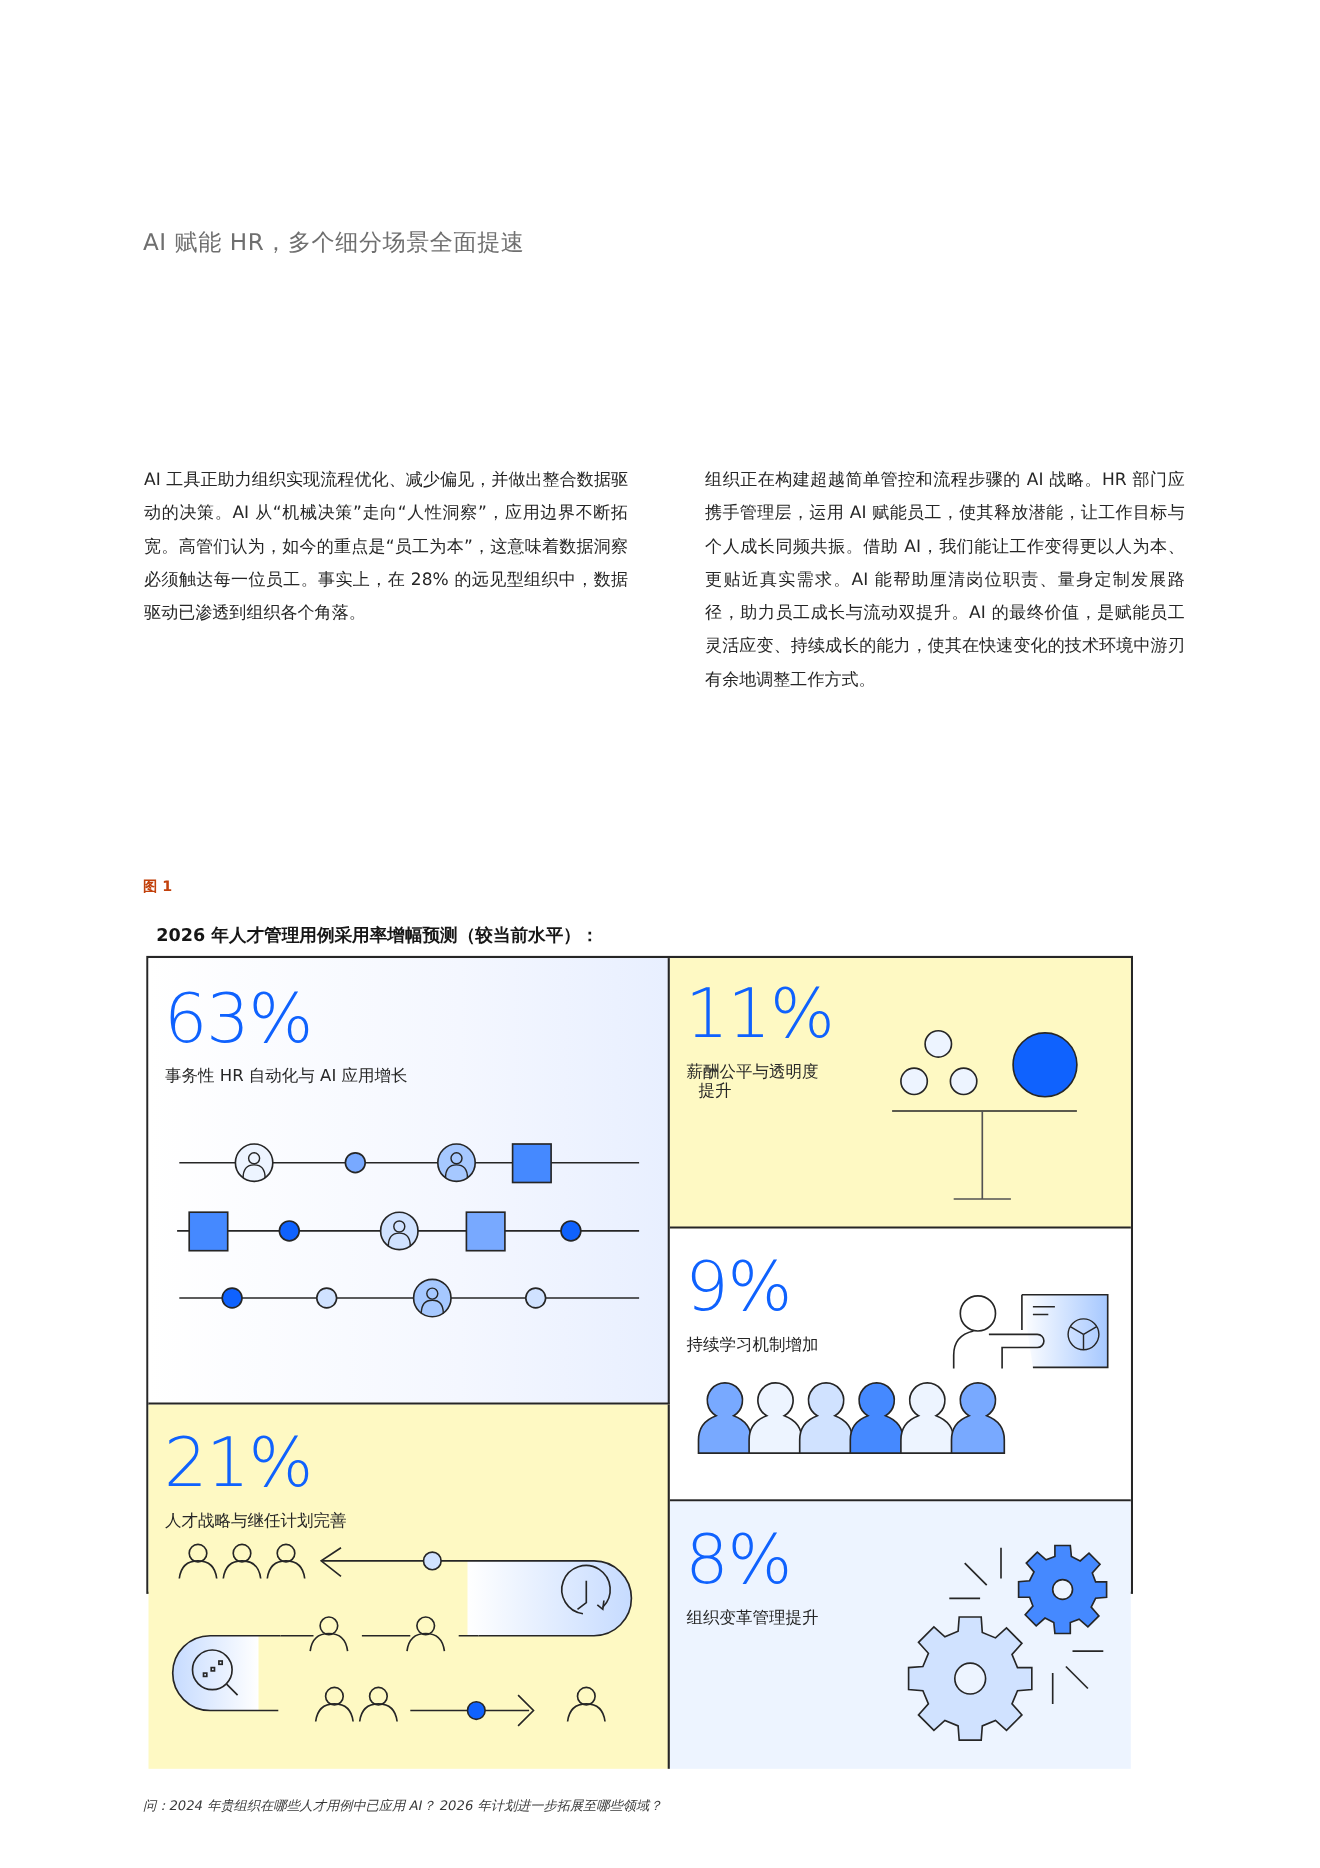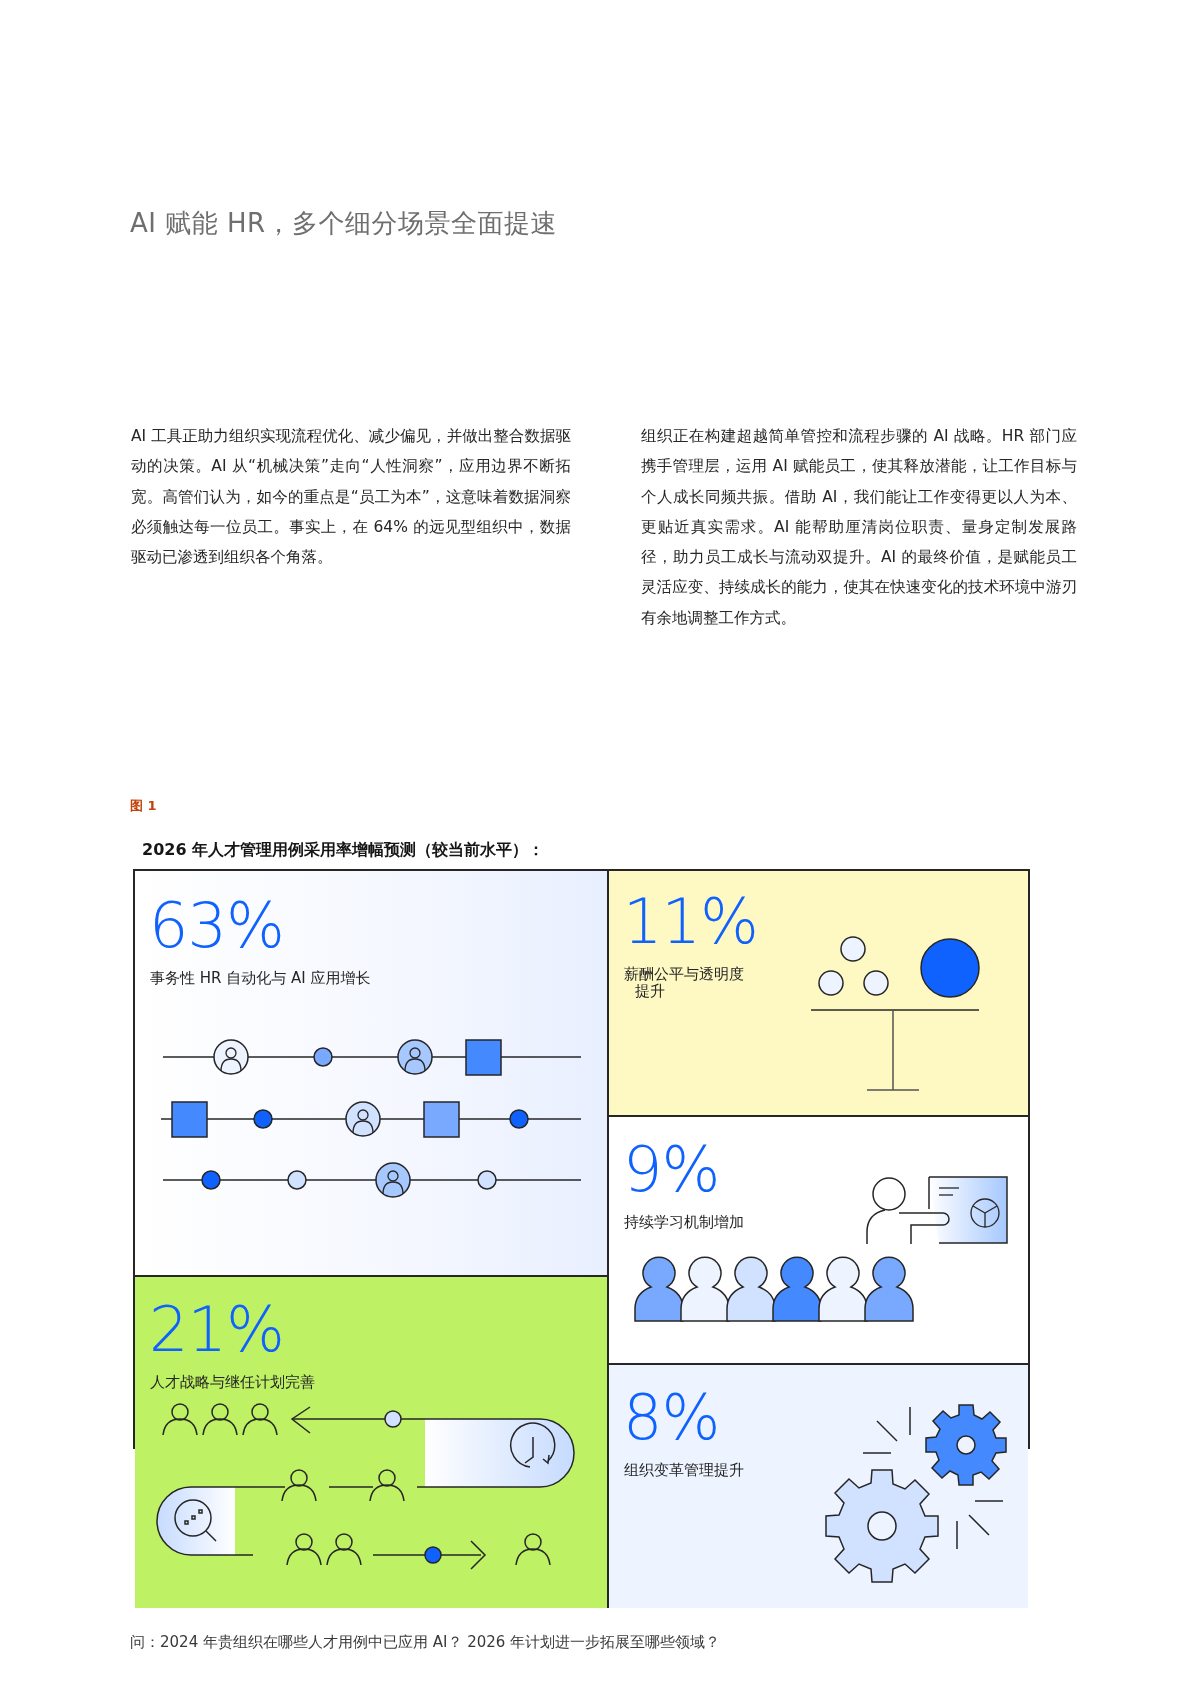--- a/index.html
+++ b/index.html
@@ -1,42 +1,42 @@
 <!DOCTYPE html>
 <html><head>
 <meta charset="utf-8">
 <style>
   html, body { margin:0; padding:0; background:#ffffff; }
   body { width:1200px; height:1698px; position:relative; overflow:hidden;
          font-family: "DejaVu Sans", "Liberation Sans", sans-serif; color:#161616; }
   .abs { position:absolute; }
-  .heading { left:130px; top:206px; font-size:26px; color:#6f6f6f; letter-spacing:0.5px; white-space:nowrap; }
+  .heading { left:130px; top:206px; font-size:21px; color:#6f6f6f; letter-spacing:0.5px; white-space:nowrap; }
   .body-col { font-size:15.5px; line-height:30.3px; color:#262626; text-align:justify; }
   .col-left { left:131px; top:421px; width:440px; }
   .col-right { left:641px; top:421px; width:436px; }
   .fig-label { left:130px; top:797px; font-size:13px; font-weight:bold; color:#c2410c; }
   .fig-title { left:130px; top:840px; font-size:16px; font-weight:bold; color:#161616; white-space:nowrap;margin-left:12px; }
   .chart-box { left:133px; top:869px; width:897px; height:580px; border:2px solid #262626; box-sizing:border-box; }
   .panel { position:absolute; box-sizing:border-box; overflow:hidden; }
   .p63 { left:0; top:0; width:474px; height:406px; background:linear-gradient(90deg,#ffffff 0%,#f4f7ff 60%,#e8efff 100%); border-right:2px solid #262626; border-bottom:2px solid #262626; }
-  .p21 { left:0; top:406px; width:474px; height:331px; background:#bef264; border-right:2px solid #262626; }
+  .p21 { left:0; top:406px; width:474px; height:331px; background:#fef9c3; border-right:2px solid #262626; }
   .p11 { left:474px; top:0; width:419px; height:246px; background:#fef9c3; border-bottom:2px solid #262626; }
   .p9  { left:474px; top:246px; width:419px; height:248px; background:#ffffff; border-bottom:2px solid #262626; }
   .p8  { left:474px; top:494px; width:419px; height:243px; background:#edf4ff; }
   .pct { position:absolute; font-size:62px; font-weight:200; color:#0f62fe; letter-spacing:-1px; line-height:1; font-family:"DejaVu Sans", sans-serif; }
   .pct-label { position:absolute; font-size:15px; color:#262626; line-height:18px; }
-  .footer-q { left:130px; top:1633px; font-size:15px; color:#393939; white-space:nowrap; }
+  .footer-q { left:130px; top:1633px; font-size:12px; font-style:italic; color:#393939; white-space:nowrap; }
   svg { position:absolute; overflow:visible; }
 </style>
 </head>
 <body>
 
 <div class="abs heading">AI 赋能 HR，多个细分场景全面提速</div>
 
-<div class="abs body-col col-left">AI 工具正助力组织实现流程优化、减少偏见，并做出整合数据驱动的决策。AI 从“机械决策”走向“人性洞察”，应用边界不断拓宽。高管们认为，如今的重点是“员工为本”，这意味着数据洞察必须触达每一位员工。事实上，在 64% 的远见型组织中，数据驱动已渗透到组织各个角落。</div>
+<div class="abs body-col col-left">AI 工具正助力组织实现流程优化、减少偏见，并做出整合数据驱动的决策。AI 从“机械决策”走向“人性洞察”，应用边界不断拓宽。高管们认为，如今的重点是“员工为本”，这意味着数据洞察必须触达每一位员工。事实上，在 28% 的远见型组织中，数据驱动已渗透到组织各个角落。</div>
 <div class="abs body-col col-right">组织正在构建超越简单管控和流程步骤的 AI 战略。HR 部门应携手管理层，运用 AI 赋能员工，使其释放潜能，让工作目标与个人成长同频共振。借助 AI，我们能让工作变得更以人为本、更贴近真实需求。AI 能帮助厘清岗位职责、量身定制发展路径，助力员工成长与流动双提升。AI 的最终价值，是赋能员工灵活应变、持续成长的能力，使其在快速变化的技术环境中游刃有余地调整工作方式。</div>
 
 <div class="abs fig-label">图 1</div>
 <div class="abs fig-title">2026 年人才管理用例采用率增幅预测（较当前水平）：</div>
 
 <div class="abs chart-box">
 
   <div class="panel p63">
     <div class="pct" style="left:14px;top:24px;">63%</div>
     <div class="pct-label" style="left:15px;top:98px;">事务性 HR 自动化与 AI 应用增长</div>

